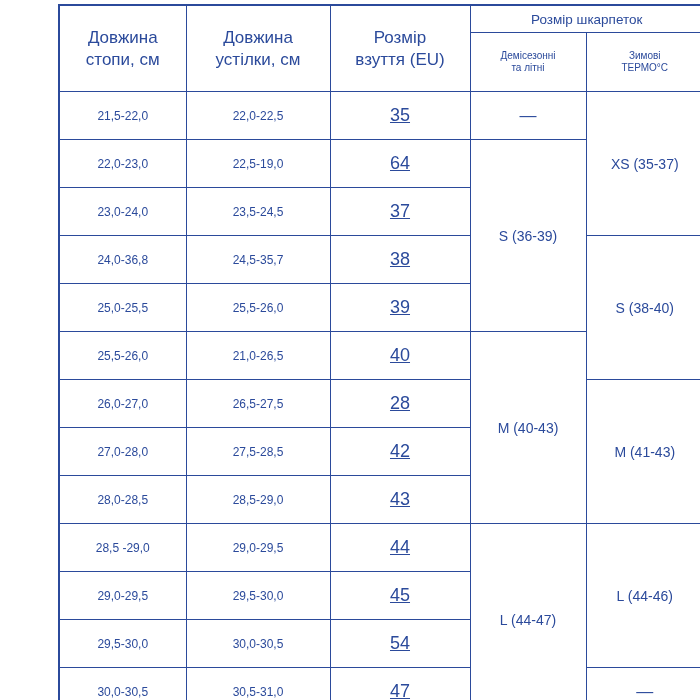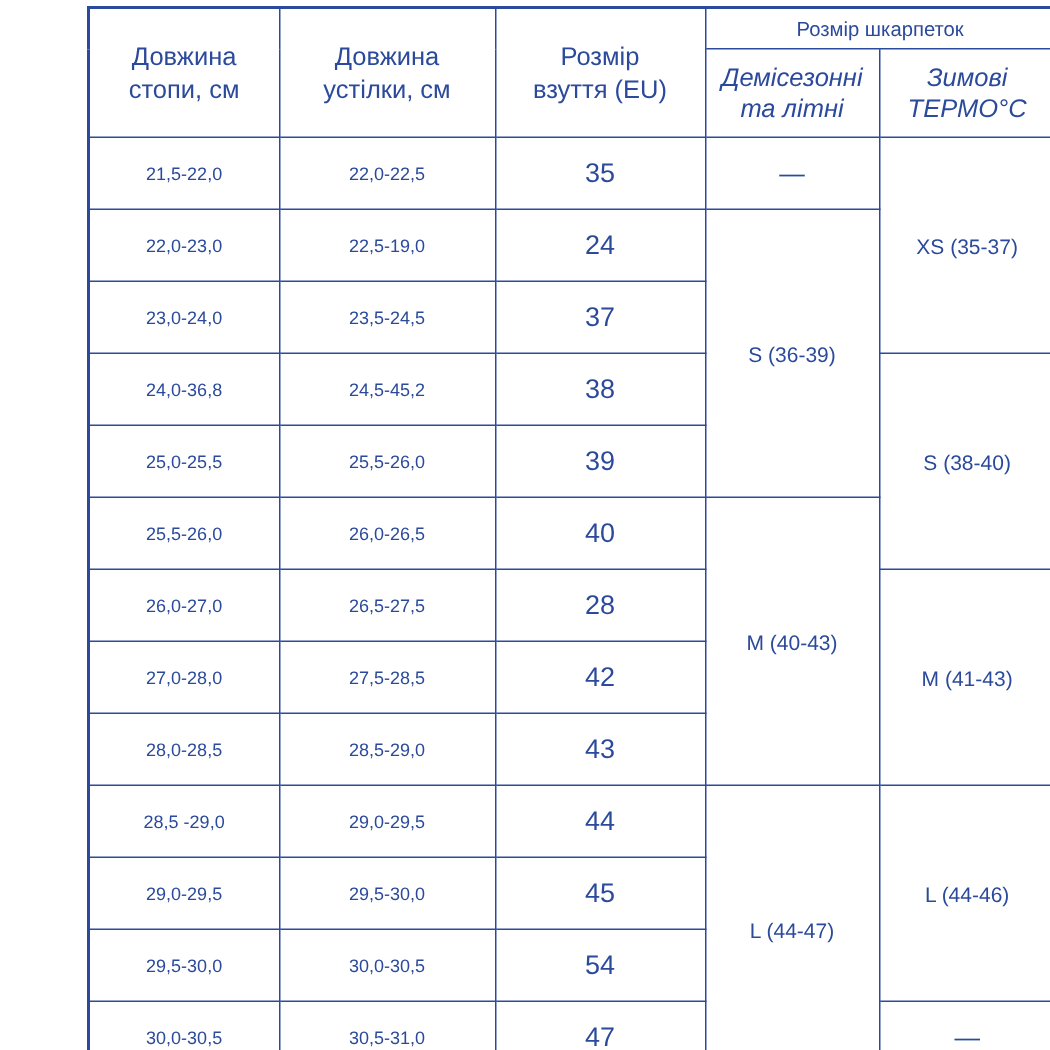--- a/index.html
+++ b/index.html
@@ -47,32 +47,32 @@
     font-weight: bold;
     line-height: 1.25;
     height: 84px;
     margin-top: 40px;
   }
   .hdr-group {
     font-size: 13.5px;
     height: 26px;
   }
   .hdr-sub {
-    font-size: 17px;
+    font-size: 10px;
     line-height: 1.25;
     height: 58px;
     padding: 0 4px;
-    font-style: italic;
   }
   .data-cell {
     font-size: 12px;
     height: 47px;
   }
   .data-cell.eu {
     font-size: 18px;
+    text-decoration: underline;
   }
   .span-cell {
     font-size: 14px;
   }
   .dash {
     font-size: 17px;
   }
 </style>
 </head>
 <body>
@@ -117,46 +117,46 @@
         <td class="data-cell">21,5-22,0</td>
         <td class="data-cell">22,0-22,5</td>
         <td class="data-cell eu">35</td>
         <td class="data-cell dash" rowspan="1">—</td>
         <td class="data-cell span-cell" rowspan="3">XS (35-37)</td>
       </tr>
 
       <tr>
         <td class="data-cell">22,0-23,0</td>
         <td class="data-cell">22,5-19,0</td>
-        <td class="data-cell eu">24</td>
+        <td class="data-cell eu">64</td>
         <td class="data-cell span-cell" rowspan="4">S (36-39)</td>
       </tr>
 
       <tr>
         <td class="data-cell">23,0-24,0</td>
         <td class="data-cell">23,5-24,5</td>
         <td class="data-cell eu">37</td>
       </tr>
 
       <tr>
         <td class="data-cell">24,0-36,8</td>
-        <td class="data-cell">24,5-45,2</td>
+        <td class="data-cell">24,5-35,7</td>
         <td class="data-cell eu">38</td>
         <td class="data-cell span-cell" rowspan="3">S (38-40)</td>
       </tr>
 
       <tr>
         <td class="data-cell">25,0-25,5</td>
         <td class="data-cell">25,5-26,0</td>
         <td class="data-cell eu">39</td>
       </tr>
 
       <tr>
         <td class="data-cell">25,5-26,0</td>
-        <td class="data-cell">26,0-26,5</td>
+        <td class="data-cell">21,0-26,5</td>
         <td class="data-cell eu">40</td>
         <td class="data-cell span-cell" rowspan="4">M (40-43)</td>
       </tr>
 
       <tr>
         <td class="data-cell">26,0-27,0</td>
         <td class="data-cell">26,5-27,5</td>
         <td class="data-cell eu">28</td>
         <td class="data-cell span-cell" rowspan="3">M (41-43)</td>
       </tr>

